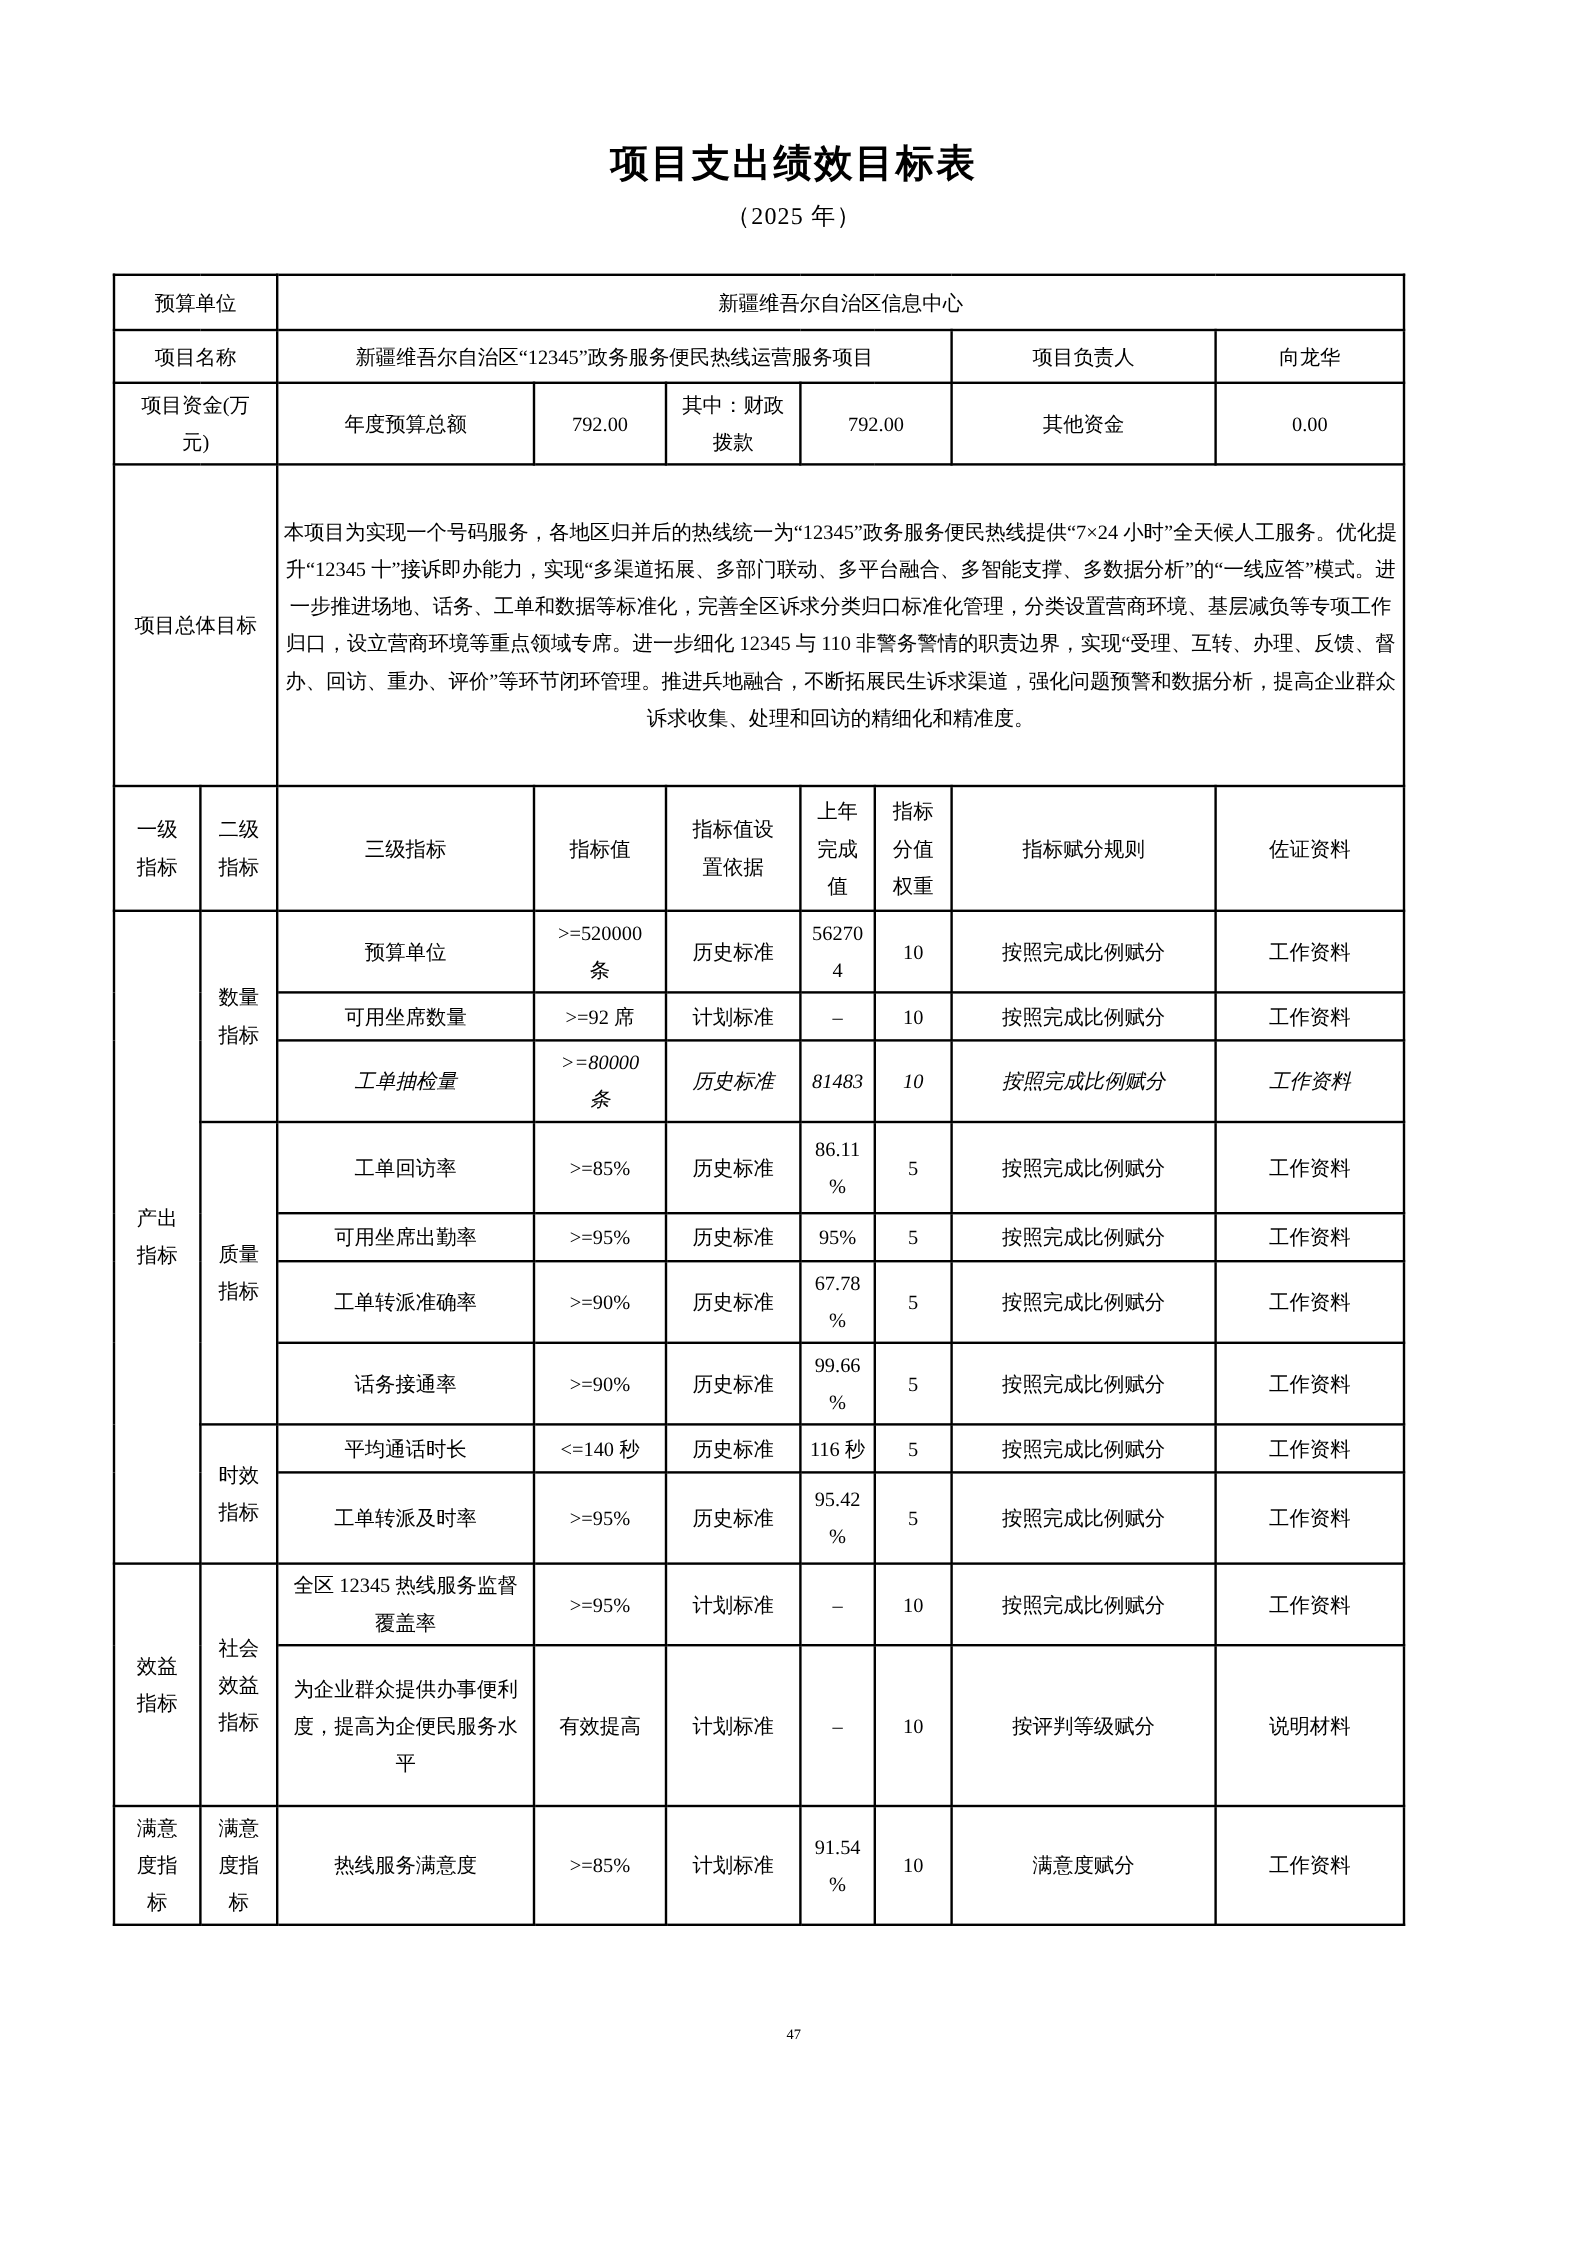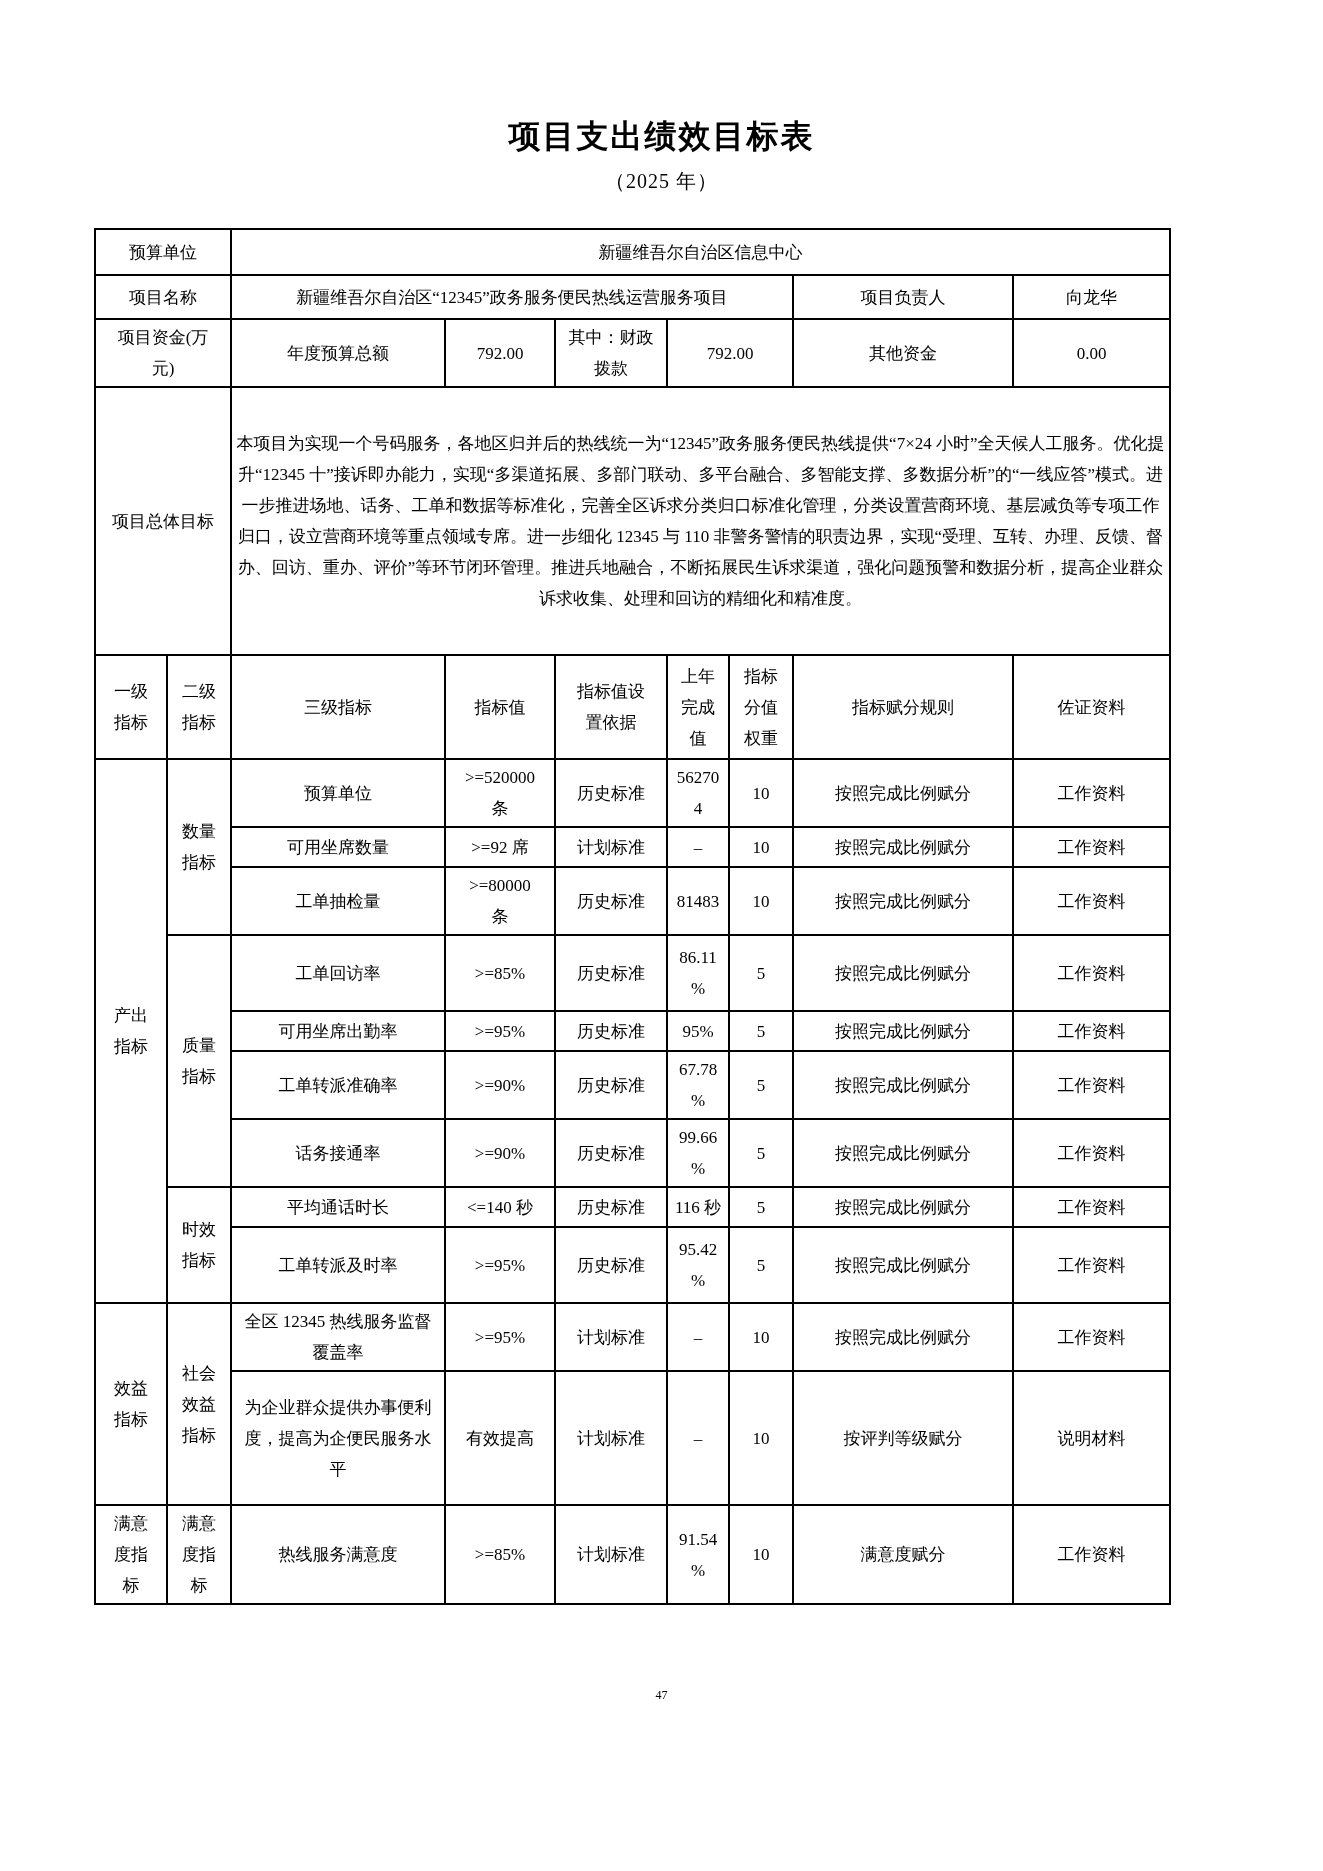--- a/index.html
+++ b/index.html
@@ -32,21 +32,21 @@
     overflow:hidden;
   }
   td.b{font-weight:normal;}
   td.goal{
     text-align:justify;vertical-align:middle;
     padding:8px 14px;line-height:34px;font-size:17.5px;
     white-space:normal;
   }
   tr.h44{height:44px;} tr.h46{height:46px;} tr.h66{height:66px;}
   tr.h268{height:268px;} tr.h104{height:104px;} tr.h40{height:40px;}
-  tr.h72{height:52px;} tr.h76{height:76px;} tr.h64{height:64px;}
+  tr.h72{height:52px;font-style:italic;} tr.h76{height:76px;} tr.h64{height:64px;}
   tr.h110{height:134px;border-radius:15px;} tr.h106{height:76px;}
   .page-number{
     position:absolute;left:0;right:0;top:1688px;
     text-align:center;font-size:12px;
   }
 </style>
 </head>
 <body>
 
 <div class="doc-title">项目支出绩效目标表</div>

